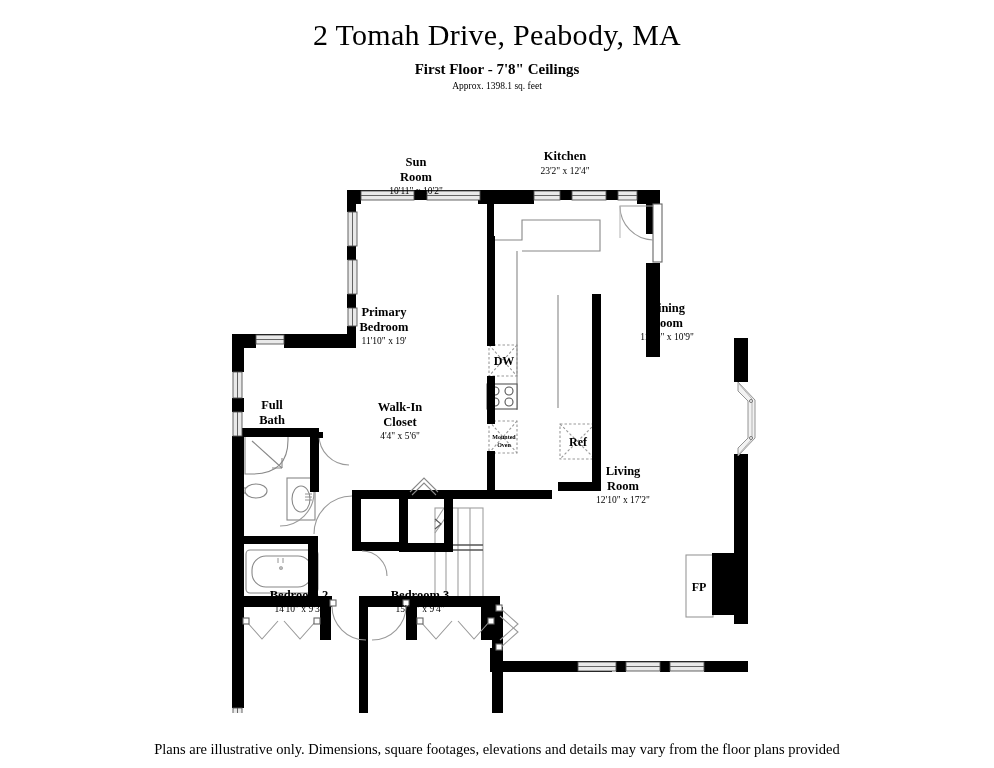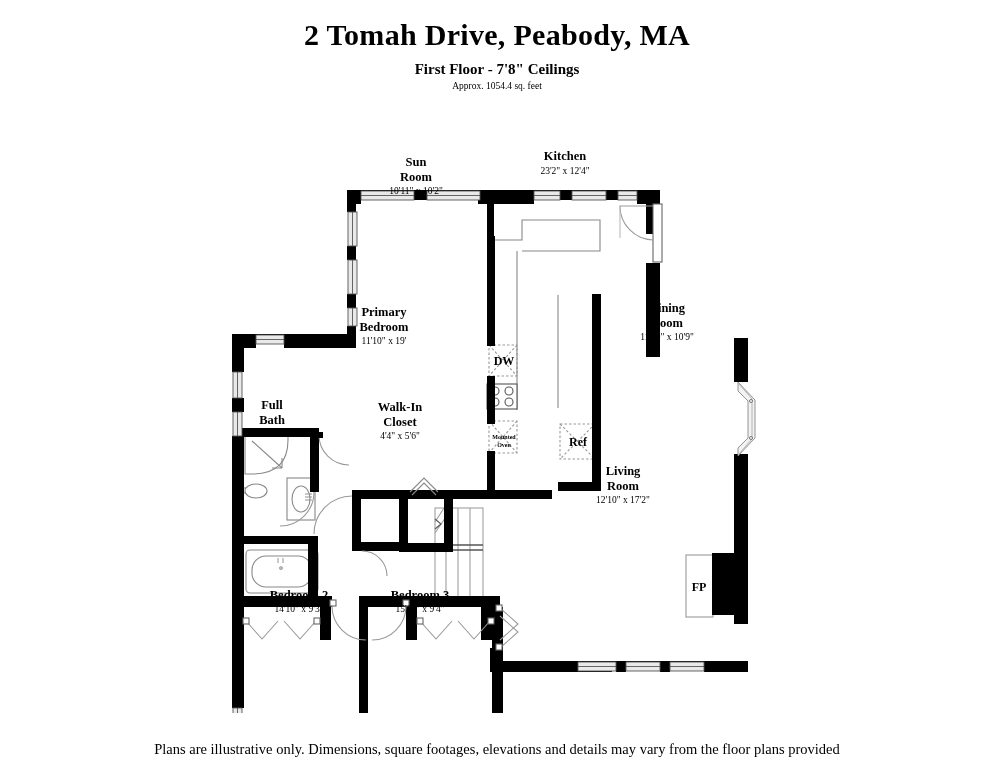--- a/index.html
+++ b/index.html
@@ -20,21 +20,21 @@
     height: 768px;
     position: relative;
     background: #ffffff;
   }
   .title-block {
     text-align: center;
     padding-top: 18px;
   }
   .main-title {
     font-size: 30px;
-    font-weight: 700;
+    font-weight: 400;
     letter-spacing: 0.3px;
     line-height: 1.1;
   }
   .sub-title {
     font-size: 15px;
     font-weight: bold;
     margin-top: 10px;
     line-height: 1.1;
   }
   .approx {
@@ -81,21 +81,21 @@
   }
 </style>
 </head>
 <body>
 
 <div id="page">
 
   <div class="title-block">
     <div class="main-title">2 Tomah Drive, Peabody, MA</div>
     <div class="sub-title">First Floor - 7'8" Ceilings</div>
-    <div class="approx">Approx. 1054.4 sq. feet</div>
+    <div class="approx">Approx. 1398.1 sq. feet</div>
   </div>
 
   <div class="plan-wrap">
     <svg width="994" height="625" viewBox="0 0 994 625">
 
       <g fill="none" stroke="#888888" stroke-width="1.1">
 
         <g>
           <path d="M492 110 L492 152 L522 152 L522 132 L600 132 L600 163 L522 163"></path>
         </g>

